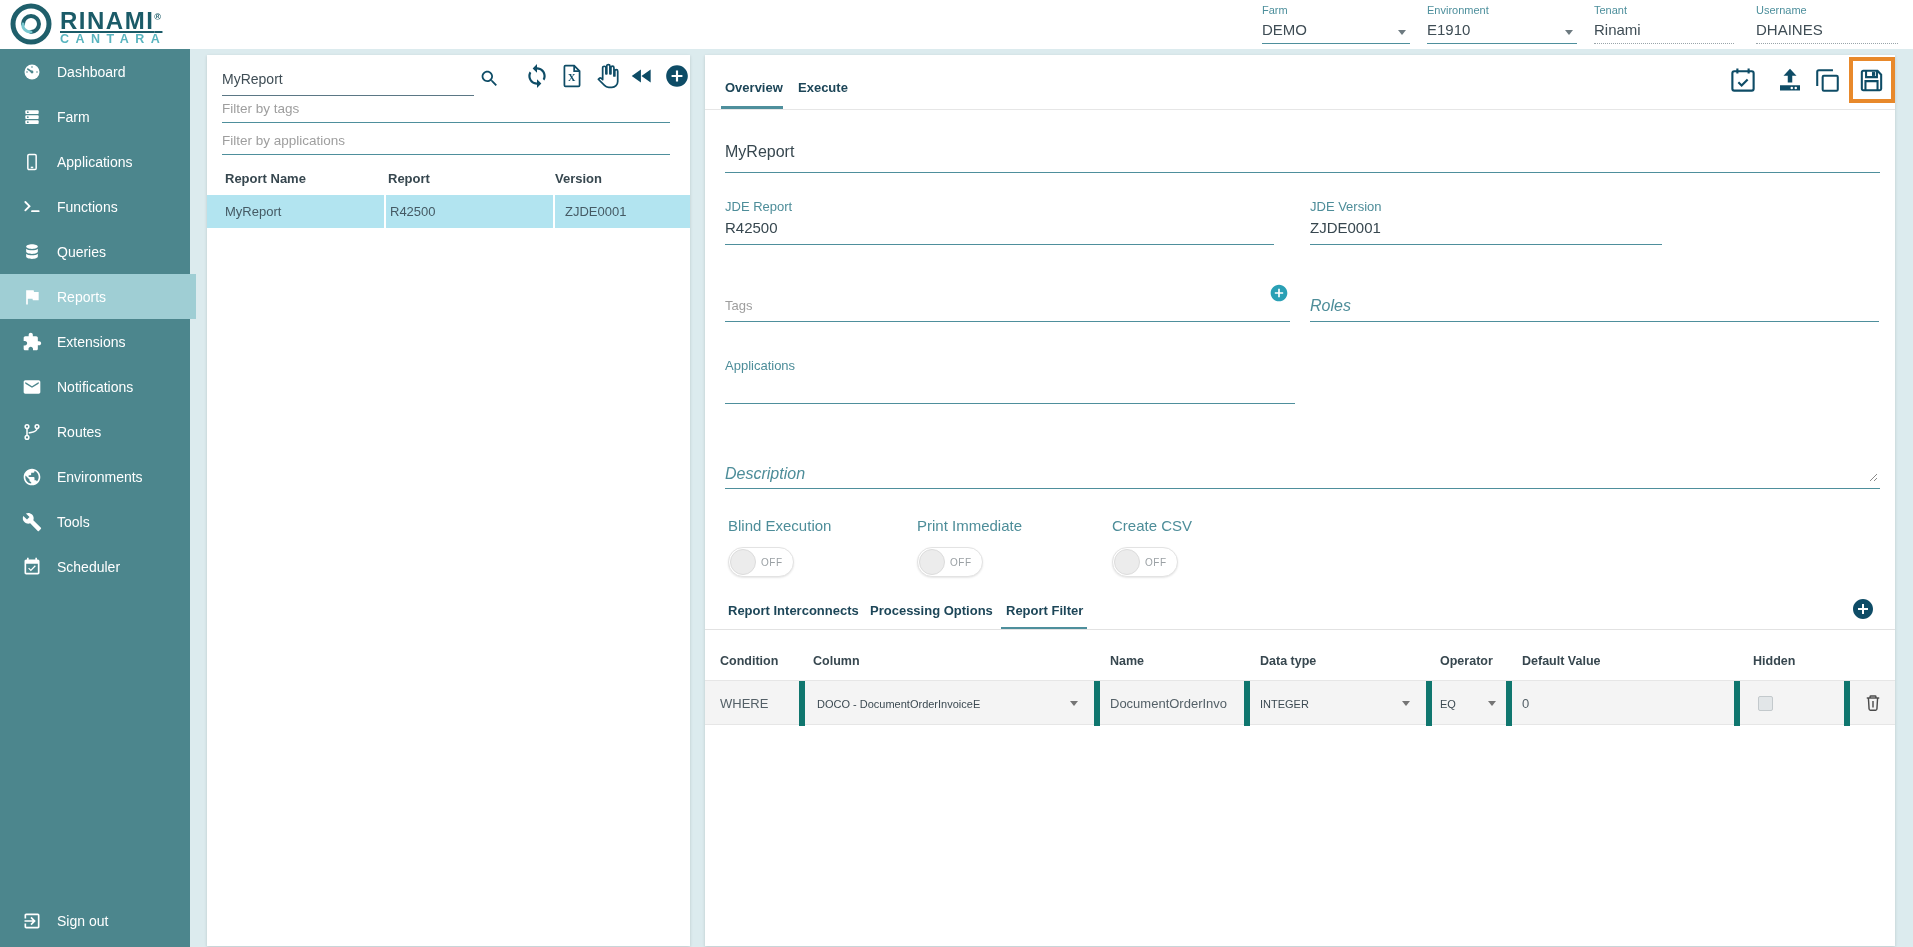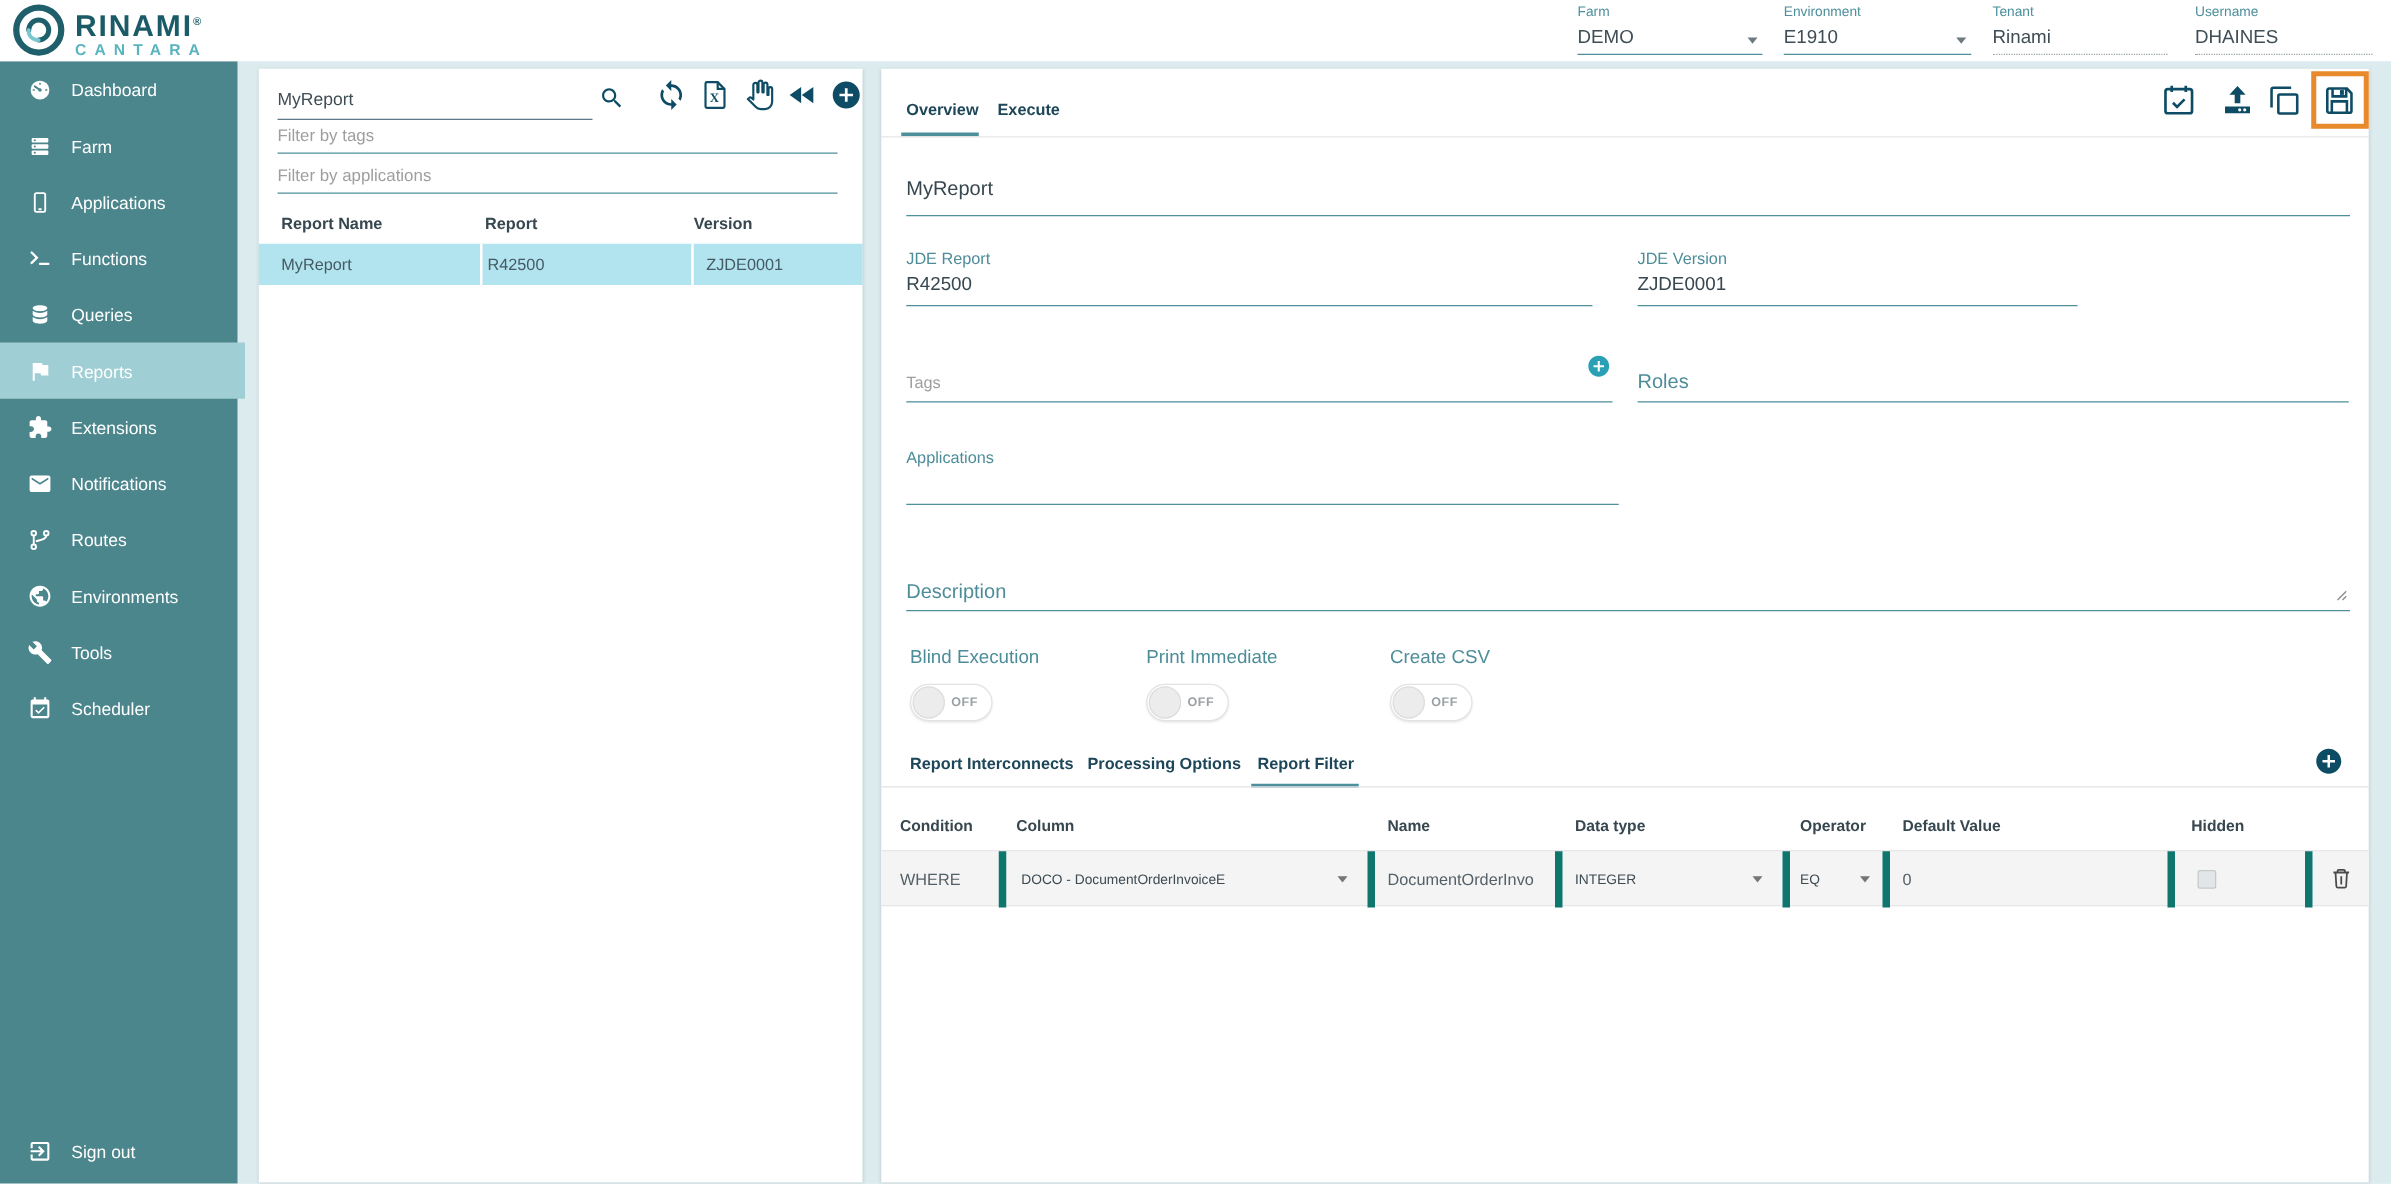--- a/index.html
+++ b/index.html
@@ -2,21 +2,21 @@
 <html><head>
 <meta charset="utf-8">
 <style>
   * { box-sizing: border-box; margin: 0; padding: 0; }
   body { font-family: "Liberation Sans", sans-serif; background:#dcebee; }
   .stage { position:relative; width:1913px; height:947px; background:#dcebee; overflow:hidden; }
 
   
   .topbar { position:absolute; top:0; left:0; width:1913px; height:49px; background:#fff; z-index:5; }
   .logo { position:absolute; left:10px; top:3px; display:flex; align-items:center; gap:8px; }
-  .brandname { font-size:24px; font-weight:bold; letter-spacing:1.5px; color:#1b5b68; line-height:22px; }
+  .brandname { font-size:24px; font-weight:bold; letter-spacing:1.5px; color:#1b5b68; line-height:22px;text-decoration:underline; }
   .brandname sup { font-size:9px; vertical-align:super; }
   .brandsub { font-size:12.5px; font-weight:bold; letter-spacing:6.5px; color:#58b4bf; line-height:14px; }
   .hfield { position:absolute; top:4px; height:40px; }
   .hlabel { font-size:11px; color:#4d8f9c; }
   .hvalue { font-size:15px; color:#3f4d55; margin-top:5px; }
   .hfield.select { border-bottom:1px solid #4e8f9c; }
   .hfield.readonly { border-bottom:1px dotted #9aa5aa; }
   .caret { position:absolute; right:4px; bottom:8px; width:0; height:0;
            border-left:4px solid transparent; border-right:4px solid transparent; border-top:5px solid #6d7a80; }
 
@@ -56,32 +56,32 @@
 
   
   .tab { position:absolute; top:25px; font-size:13px; font-weight:bold; color:#1d4658; cursor:pointer; }
   .tab-underline { position:absolute; left:16px; top:51px; width:62px; height:3px; background:#4e8f9c; }
   .tab-divider { position:absolute; left:0; top:54px; width:1190px; height:1px; background:#e6e6e6; }
   .top-icon { position:absolute; border:none; background:transparent; padding:0; cursor:pointer; }
   .save-highlight { position:absolute; left:1144px; top:2px; width:46px; height:46px; border:4px solid #e8892b; }
 
   
   .f-label-sm { font-size:13px; color:#4d8d99; }
-  .f-label-lg { font-size:16px; color:#4d8d99; }
+  .f-label-lg { font-size:16px; color:#4d8d99;font-style:italic; }
   .f-value { font-size:15px; color:#37474f; }
   .uline { border-bottom:1px solid #4e8f9c; }
   .title-field { position:absolute; left:20px; top:88px; width:1155px; height:30px; font-size:16px; color:#37474f; }
   .add-circle-teal { position:absolute; cursor:pointer; }
 
   
   .toggle-label { position:absolute; top:462px; font-size:15px; color:#4d8d99; }
   .pill { position:absolute; top:492px; width:66px; height:30px; border:1px solid #e3e3e3; border-radius:16px;
           background:#fff; box-shadow:0 1px 2px rgba(0,0,0,.10); display:flex; align-items:center; cursor:pointer; }
   .knob { width:26px; height:26px; border-radius:50%; background:#ececec; border:1px solid #dcdcdc; margin-left:1px; }
-  .pill-state { font-size:10px; font-weight:bold; color:#9aa0a4; margin-left:5px; letter-spacing:.5px; }
+  .pill-state { font-size:10px; font-weight:normal; color:#9aa0a4; margin-left:5px; letter-spacing:.5px; }
 
   
   .subtab { position:absolute; top:548px; font-size:13px; font-weight:bold; color:#1d4658; cursor:pointer; }
   .subtab-underline { position:absolute; left:296px; top:572px; width:86px; height:3px; background:#4e8f9c; }
   .subtab-divider { position:absolute; left:0; top:574px; width:1190px; height:1px; background:#e2e2e2; }
   .ft-grid { display:grid; grid-template-columns:100px 295px 150px 182px 80px 228px 110px 45px; width:1190px; }
   .ft-head { position:absolute; left:0; top:592px; height:28px; align-items:center; }
   .ft-head .hcell { font-size:12.5px; font-weight:bold; color:#37474f; }
   .ft-row { position:absolute; left:0; top:625px; height:45px; background:#f4f4f4;
             border-top:1px solid #e6e6e6; border-bottom:1px solid #e6e6e6; align-items:center; }

